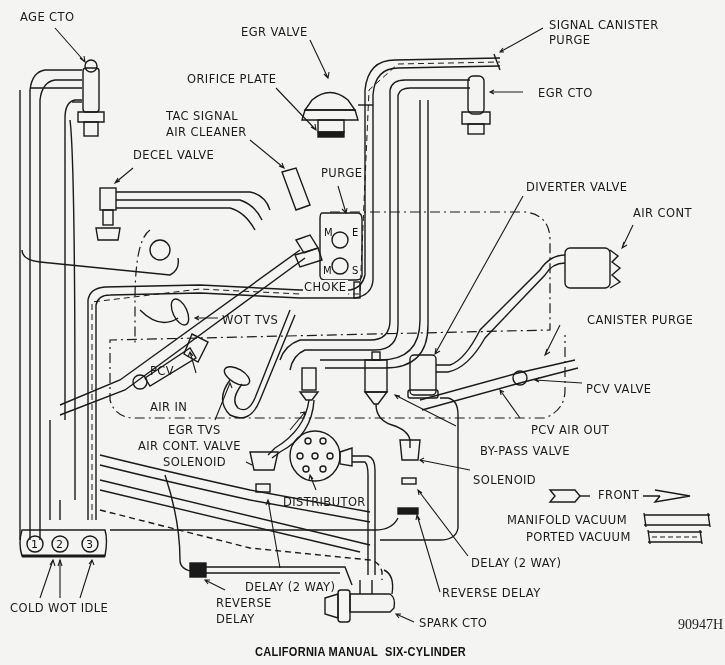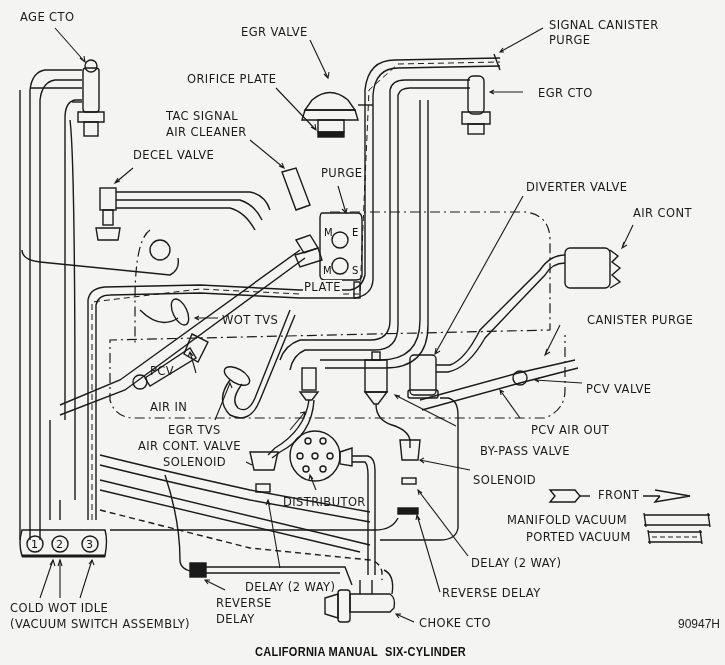--- a/index.html
+++ b/index.html
@@ -1,20 +1,20 @@
 <!DOCTYPE html>
 <html><head>
 <meta charset="utf-8">
 <style>
   html, body { margin:0; padding:0; background:#f4f4f2; }
   #canvas { position:relative; width:725px; height:665px; overflow:hidden; background:#f4f4f2; }
   svg#diagram { position:absolute; left:0; top:0; width:725px; height:665px; }
   .lbl { position:absolute; font-family:"DejaVu Sans", sans-serif; font-size:11.5px; color:#1a1a1a; letter-spacing:0.4px; white-space:nowrap; line-height:15px; }
   .title { position:absolute; font-family:"Liberation Sans", sans-serif; font-weight:bold; font-size:13px; color:#111; letter-spacing:0.3px; transform:scaleX(0.85); transform-origin:left; white-space:nowrap; }
-  .code { position:absolute; font-family:Liberation Sans, sans-serif; font-size:12px; color:#222; }
+  .code { position:absolute; font-family:Liberation Serif, serif; font-size:14px; color:#222; }
   .num { font-family:"DejaVu Sans", sans-serif; font-size:11px; fill:#111; }
   .carbtxt { font-family:"DejaVu Sans", sans-serif; font-size:10px; fill:#111; }
 </style>
 </head>
 <body>
 
 <div id="canvas">
 <svg id="diagram" viewBox="0 0 725 665" fill="none" stroke="#1a1a1a" stroke-width="1.4">
 
   <g stroke-dasharray="10,4,2,4" stroke-width="1.2">
@@ -257,21 +257,21 @@
   </g>
 </svg>
 
 <div class="lbl" style="left:20px;top:10px">AGE CTO</div>
 <div class="lbl" style="left:241px;top:25px">EGR VALVE</div>
 <div class="lbl" style="left:187px;top:72px">ORIFICE PLATE</div>
 <div class="lbl" style="left:166px;top:109px">TAC SIGNAL</div>
 <div class="lbl" style="left:166px;top:125px">AIR CLEANER</div>
 <div class="lbl" style="left:133px;top:148px">DECEL VALVE</div>
 <div class="lbl" style="left:321px;top:166px">PURGE</div>
-<div class="lbl" style="left:303px;top:280px;background:#f4f4f2;padding:0 1px">PLATE</div>
+<div class="lbl" style="left:303px;top:280px;background:#f4f4f2;padding:0 1px">CHOKE</div>
 <div class="lbl" style="left:549px;top:18px">SIGNAL CANISTER</div>
 <div class="lbl" style="left:549px;top:33px">PURGE</div>
 <div class="lbl" style="left:538px;top:86px">EGR CTO</div>
 <div class="lbl" style="left:526px;top:180px">DIVERTER VALVE</div>
 <div class="lbl" style="left:633px;top:206px">AIR CONT</div>
 <div class="lbl" style="left:222px;top:313px">WOT TVS</div>
 <div class="lbl" style="left:587px;top:313px">CANISTER PURGE</div>
 <div class="lbl" style="left:150px;top:364px">PCV</div>
 <div class="lbl" style="left:150px;top:400px">AIR IN</div>
 <div class="lbl" style="left:586px;top:382px">PCV VALVE</div>
@@ -283,19 +283,18 @@
 <div class="lbl" style="left:473px;top:473px">SOLENOID</div>
 <div class="lbl" style="left:283px;top:495px">DISTRIBUTOR</div>
 <div class="lbl" style="left:598px;top:488px">FRONT</div>
 <div class="lbl" style="left:507px;top:513px">MANIFOLD VACUUM</div>
 <div class="lbl" style="left:526px;top:530px">PORTED VACUUM</div>
 <div class="lbl" style="left:245px;top:580px">DELAY (2 WAY)</div>
 <div class="lbl" style="left:471px;top:556px">DELAY (2 WAY)</div>
 <div class="lbl" style="left:216px;top:596px">REVERSE</div>
 <div class="lbl" style="left:216px;top:612px">DELAY</div>
 <div class="lbl" style="left:442px;top:586px">REVERSE DELAY</div>
-<div class="lbl" style="left:419px;top:616px">CHOKE CTO</div>
+<div class="lbl" style="left:419px;top:616px">SPARK CTO</div>
 <div class="lbl" style="left:10px;top:601px">COLD WOT IDLE</div>
-<div class="lbl" style="left:10px;top:617px">(VACUUM SWITCH ASSEMBLY)</div>
 <div class="code" style="left:678px;top:617px">90947H</div>
 <div class="title" style="left:255px;top:644px">CALIFORNIA MANUAL</div>
 <div class="title" style="left:385px;top:644px">SIX-CYLINDER</div>
 </div>
 
 </body></html>

